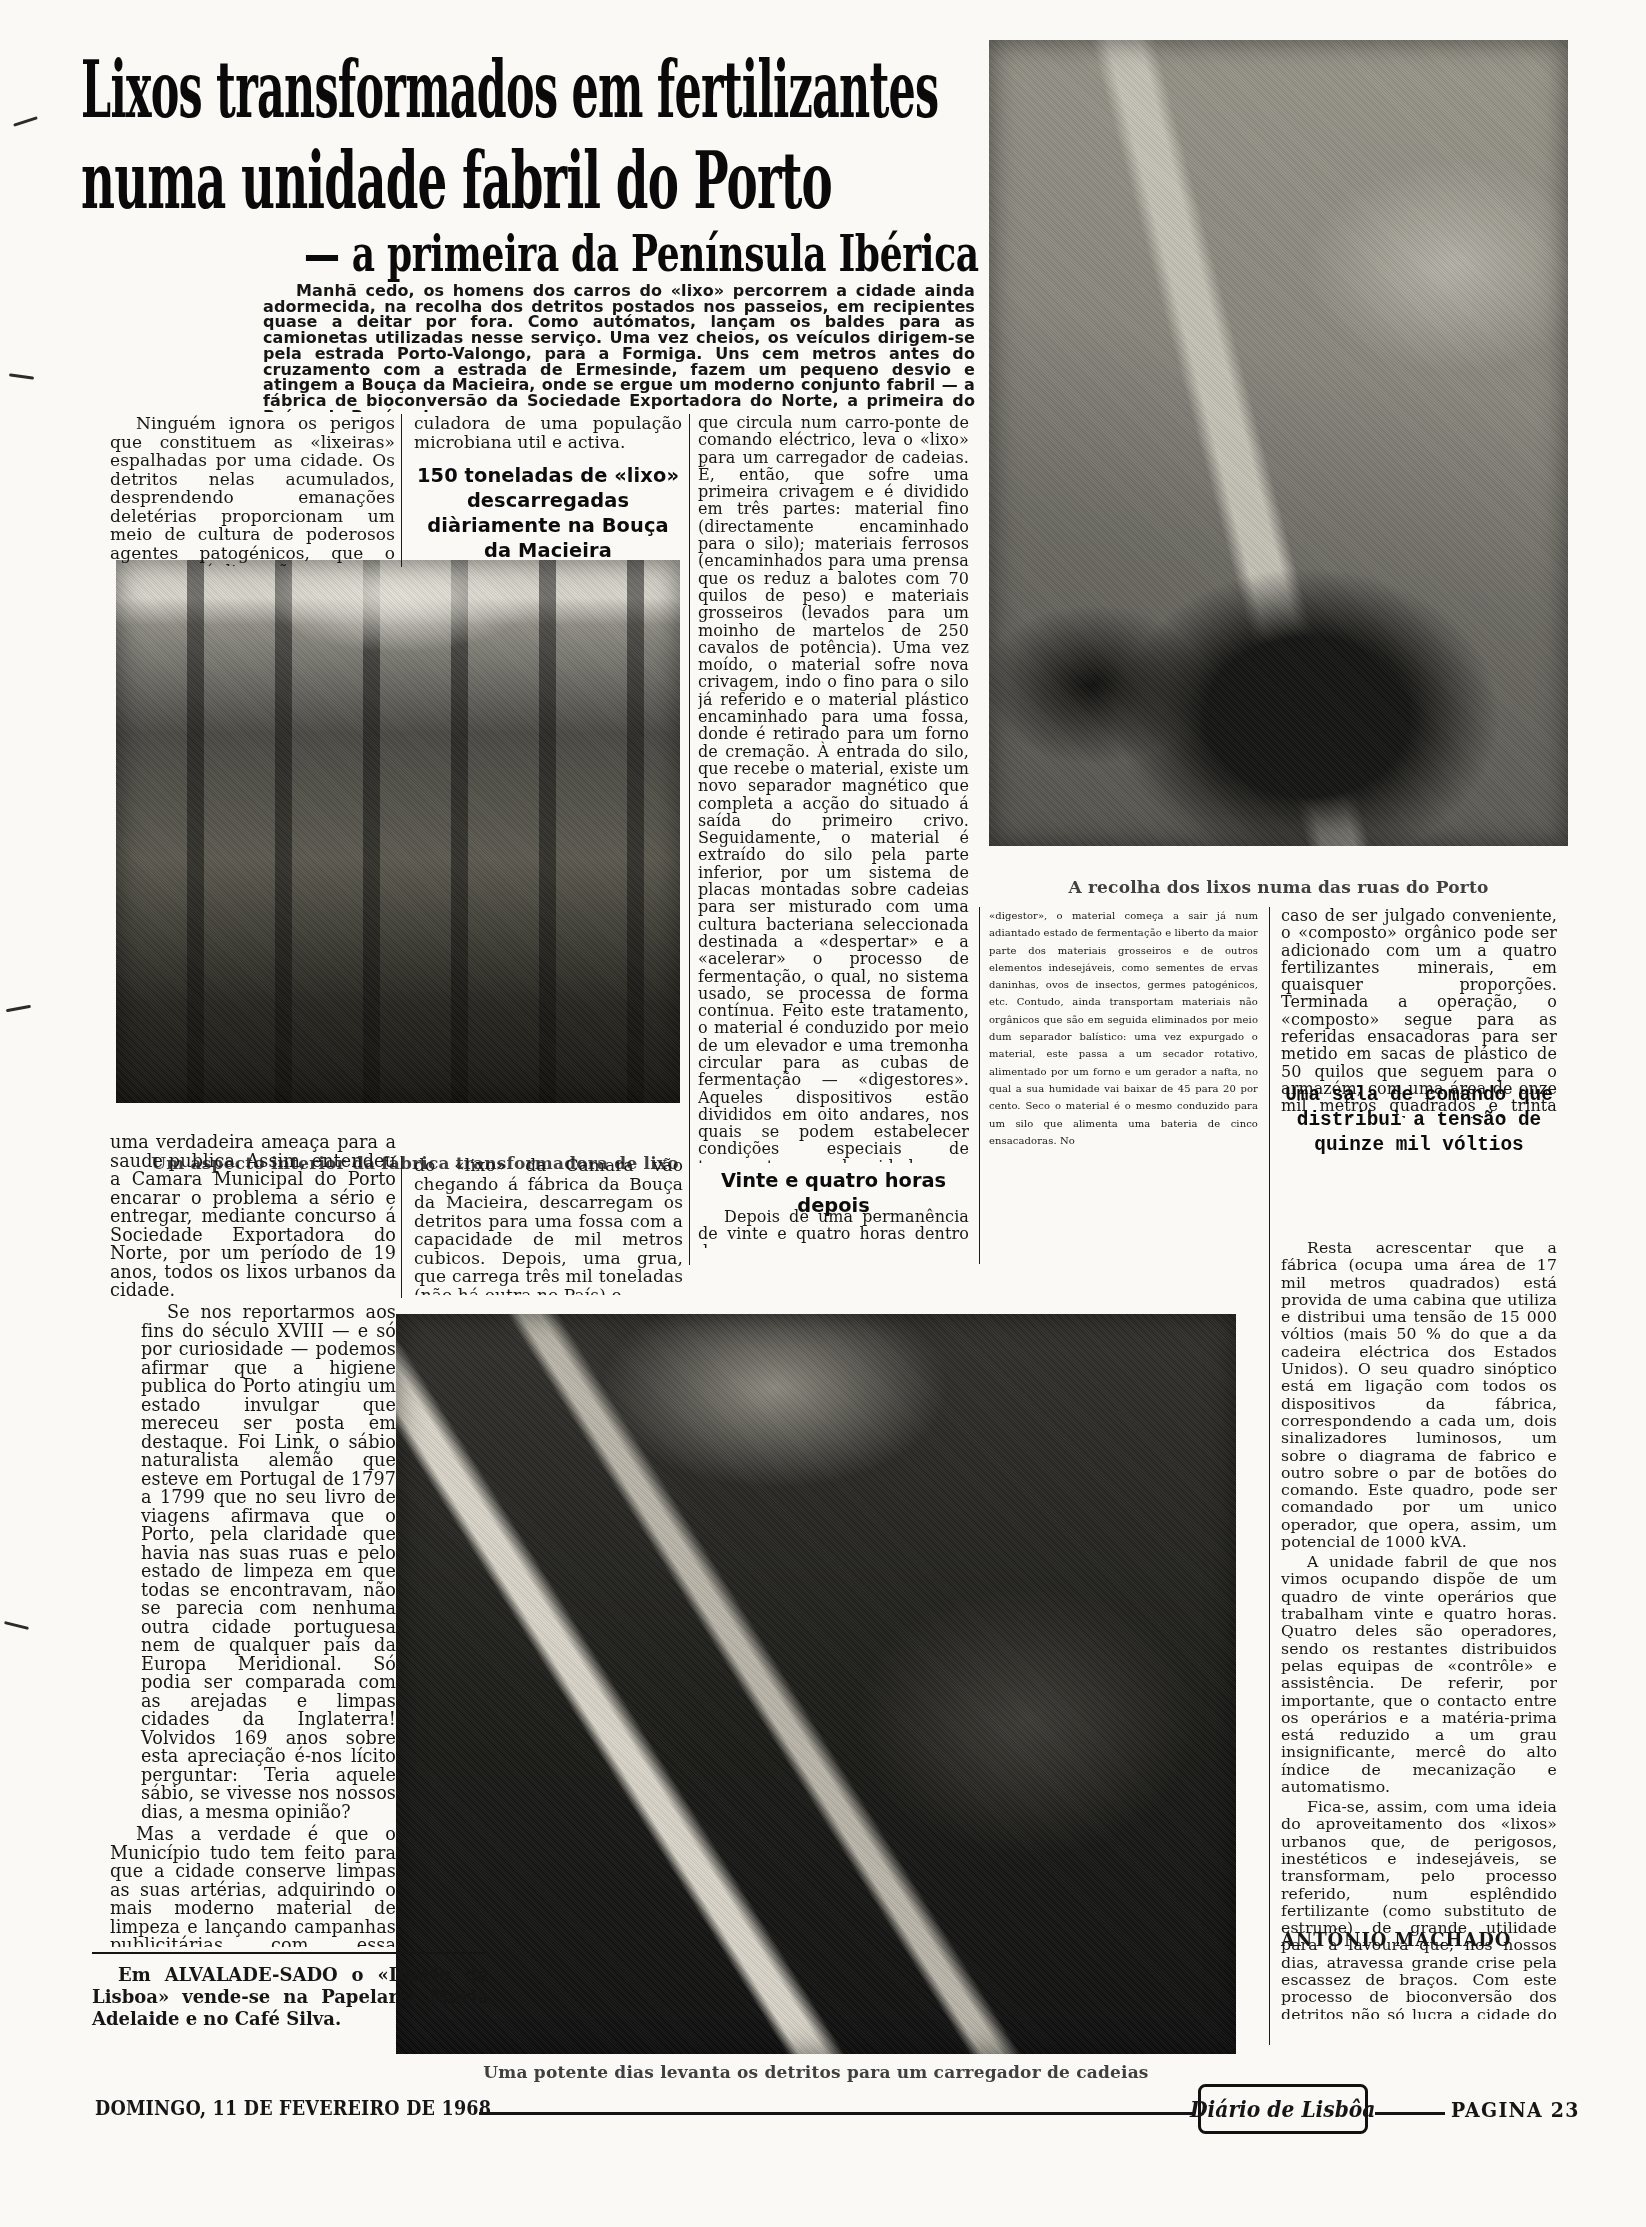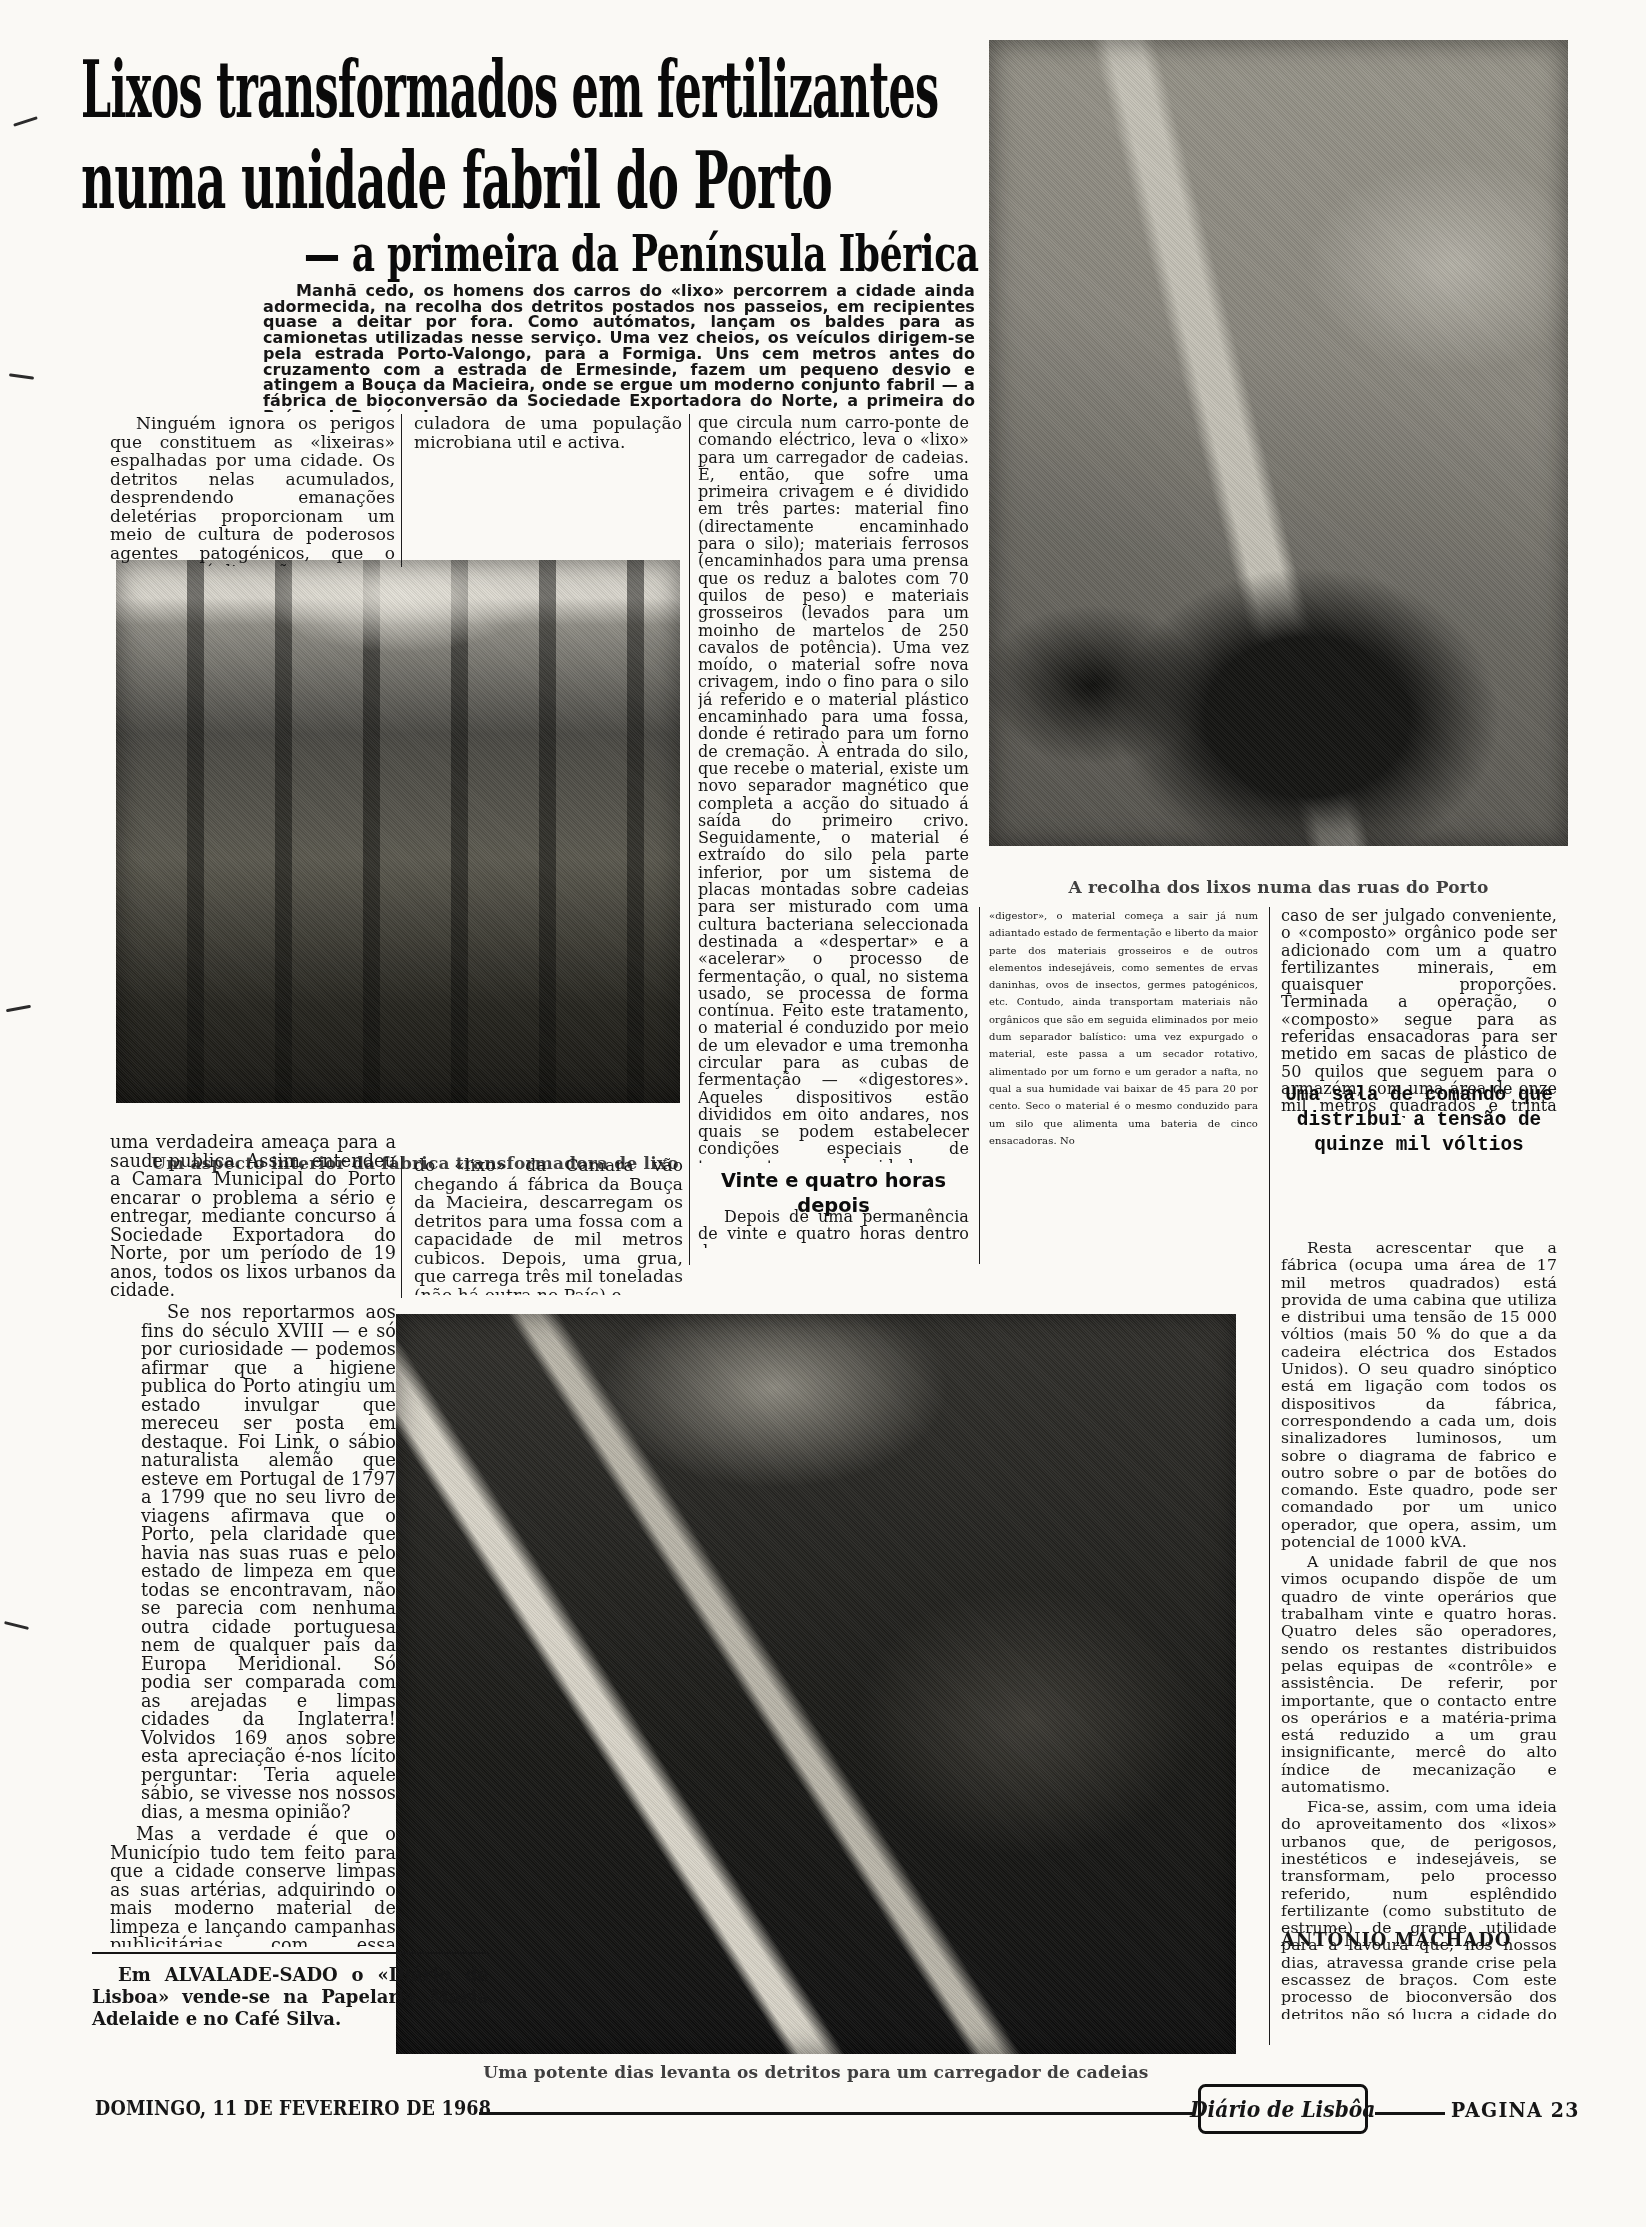--- a/index.html
+++ b/index.html
@@ -188,20 +188,21 @@
   <div class="vrule vr3"></div>
   <div class="vrule vr4"></div>
   <div class="vrule vr5"></div>
 
   <div class="col c1a">
     <p>Ninguém ignora os perigos que constituem as «lixeiras» espalhadas por uma cidade. Os detritos nelas acumulados, desprendendo emanações deletérias proporcionam um meio de cultura de poderosos agentes patogénicos, que o mesmo será dizer são</p>
   </div>
 
   <div class="col c2a">
     <p class="noindent">culadora de uma população microbiana util e activa.</p>
+    <div class="subhead mid" style="position:static;">150 toneladas de «lixo» descarregadas diàriamente na Bouça da Macieira</div>
 
   </div>
 
   <div class="col c3m tight">
     <p class="noindent">que circula num carro-ponte de comando eléctrico, leva o «lixo» para um carregador de cadeias. É, então, que sofre uma primeira crivagem e é dividido em três partes: material fino (directamente encaminhado para o silo); materiais ferrosos (encaminhados para uma prensa que os reduz a balotes com 70 quilos de peso) e materiais grosseiros (levados para um moinho de martelos de 250 cavalos de potência). Uma vez moído, o material sofre nova crivagem, indo o fino para o silo já referido e o material plástico encaminhado para uma fossa, donde é retirado para um forno de cremação. À entrada do silo, que recebe o material, existe um novo separador magnético que completa a acção do situado á saída do primeiro crivo. Seguidamente, o material é extraído do silo pela parte inferior, por um sistema de placas montadas sobre cadeias para ser misturado com uma cultura bacteriana seleccionada destinada a «despertar» e a «acelerar» o processo de fermentação, o qual, no sistema usado, se processa de forma contínua. Feito este tratamento, o material é conduzido por meio de um elevador e uma tremonha circular para as cubas de fermentação — «digestores». Aqueles dispositivos estão divididos em oito andares, nos quais se podem estabelecer condições especiais de temperatura, humidade e arejamento que determinam a sua acção prevalecente e sucessiva dos diferentes grupos das bactérias inoculadas.</p>
   </div>
   <div class="subhead c3s">Vinte e quatro horas depois</div>
   <div class="col c3t tight">
     <p>Depois de uma permanência de vinte e quatro horas dentro do</p>
   </div>

